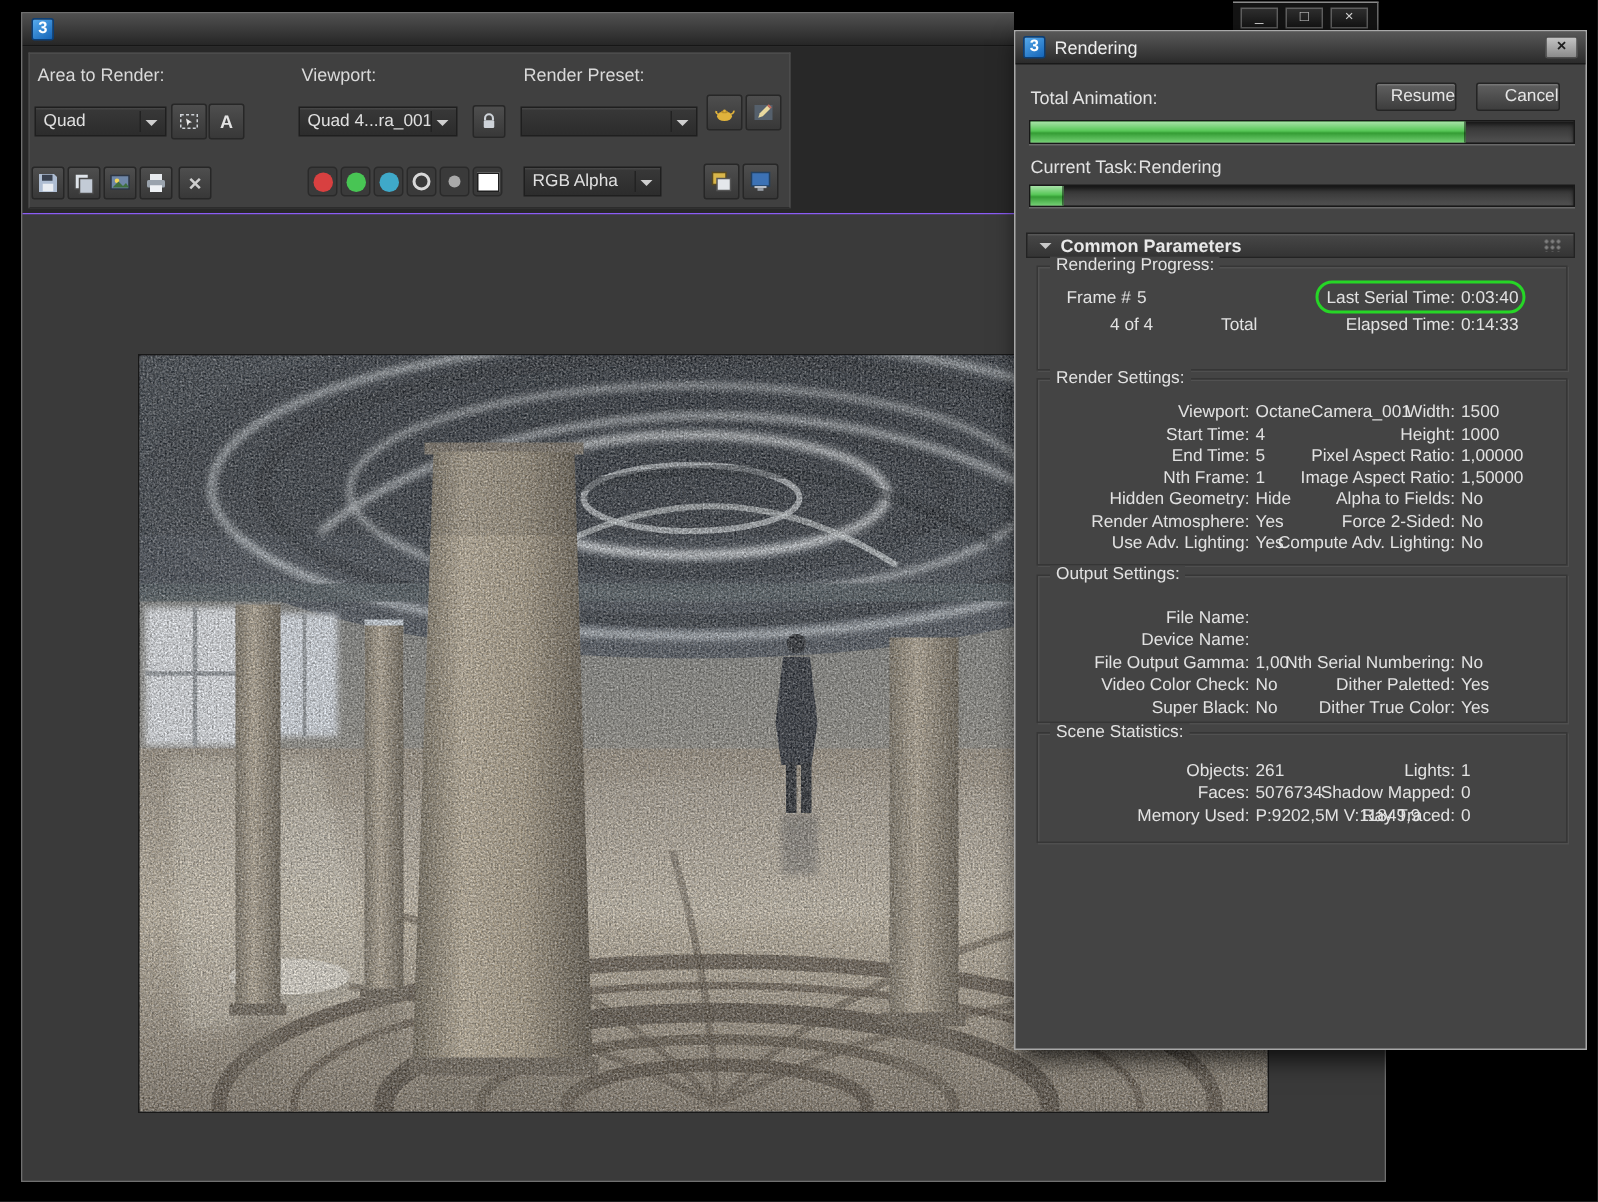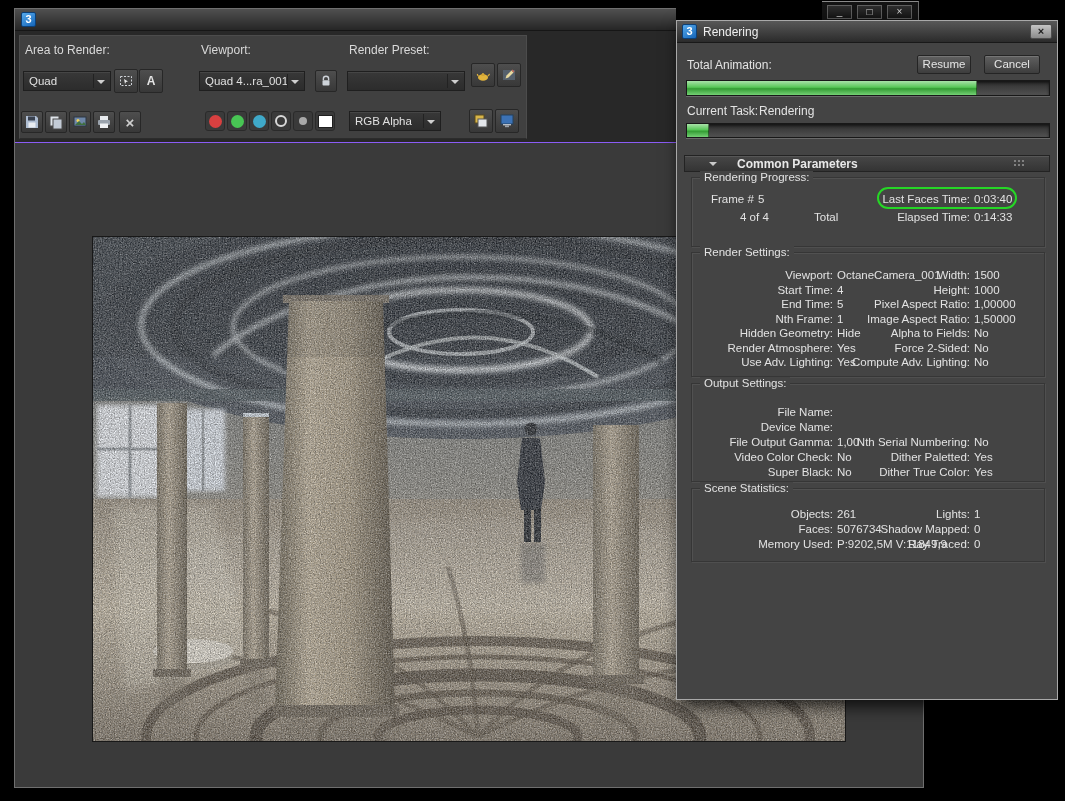--- a/index.html
+++ b/index.html
@@ -63,32 +63,32 @@
     display:flex; align-items:center; gap:6px; padding:0 5px; }
   .dlg-title { font-size:12px; color:#efefef; }
   .dlg-close { margin-left:auto; width:22px; height:15px; background:linear-gradient(#c4c4c4,#8b8b8b);
     border:1px solid #4e4e4e; border-radius:2px; color:#1d1d1d; font-size:11px; font-weight:bold;
     line-height:12px; text-align:center; }
   .dlg-body { position:absolute; left:0; top:22px; right:0; bottom:0; }
 
   .dtext { position:absolute; font-size:12px; color:#e3e3e3; white-space:nowrap; }
   .dbtn { position:absolute; top:12px; height:19px; background:linear-gradient(#606060,#3d3d3d);
     border:1px solid #242424; border-radius:2px; box-shadow:inset 0 1px 0 rgba(255,255,255,.14);
-    color:#e5e5e5; font-size:11.5px; text-align:center; line-height:17px; }
+    color:#e5e5e5; font-size:11.5px; text-align:right; line-height:17px; }
 
   .pbar { position:absolute; left:9px; width:364px; background:linear-gradient(#2e2e2e,#515151);
     border:1px solid #181818; box-shadow:0 1px 0 rgba(255,255,255,.2), inset 0 2px 3px rgba(0,0,0,.55); }
   .pfill { height:100%;
     background:linear-gradient(rgba(255,255,255,.55), rgba(255,255,255,.12) 45%, rgba(0,0,0,.18) 55%, rgba(255,255,255,.28)), var(--progress-green);
     border-right:1px solid rgba(0,0,0,.45); }
 
   .rollout { position:absolute; left:7px; top:112px; width:366px; height:17px;
     background:linear-gradient(#474747,#343434); border:1px solid #232323;
     box-shadow:inset 0 1px 0 rgba(255,255,255,.09);
-    display:flex; align-items:center; gap:20px; padding:0 24px;
+    display:flex; align-items:center; gap:6px; padding:0 8px;
     font-size:12px; font-weight:bold; color:#e8e8e8; }
   .tri { width:0; height:0; border:4px solid transparent; border-top-color:#c9c9c9; margin-top:4px; }
   .grip { margin-left:auto; width:12px; height:9px;
     background-image:radial-gradient(#808080 1px, transparent 1.3px); background-size:4px 4px; }
 
   .grp { position:absolute; left:14px; width:354px; border:1px solid #363636;
     box-shadow:inset 1px 1px 0 rgba(255,255,255,.07), 1px 1px 0 rgba(255,255,255,.06);padding-left:16px; }
   .grp-cap { position:absolute; top:-7px; left:8px; background:#444; padding:0 4px;
     font-size:11.5px; color:#e2e2e2; white-space:nowrap; }
   .grow { position:absolute; left:1px; right:1px; height:14px; font-size:11.5px; color:#e2e2e2; }
@@ -390,21 +390,21 @@
       <span>Common Parameters</span>
       <span class="grip"></span>
     </div>
 
     <div class="grp" style="top:134px;height:70px">
       <span class="grp-cap">Rendering Progress:</span>
       <div class="hl-box"></div>
       <div class="grow" style="top:15px">
         <span class="pp" style="left:18px">Frame #</span>
         <span class="pp" style="left:65px">5</span>
-        <span class="rl">Last Faces Time:</span>
+        <span class="rl">Last Serial Time:</span>
         <span class="rv">0:03:40</span>
       </div>
       <div class="grow" style="top:33px">
         <span class="pp" style="left:47px">4 of 4</span>
         <span class="pp" style="left:121px">Total</span>
         <span class="rl">Elapsed Time:</span>
         <span class="rv">0:14:33</span>
       </div>
     </div>
 

